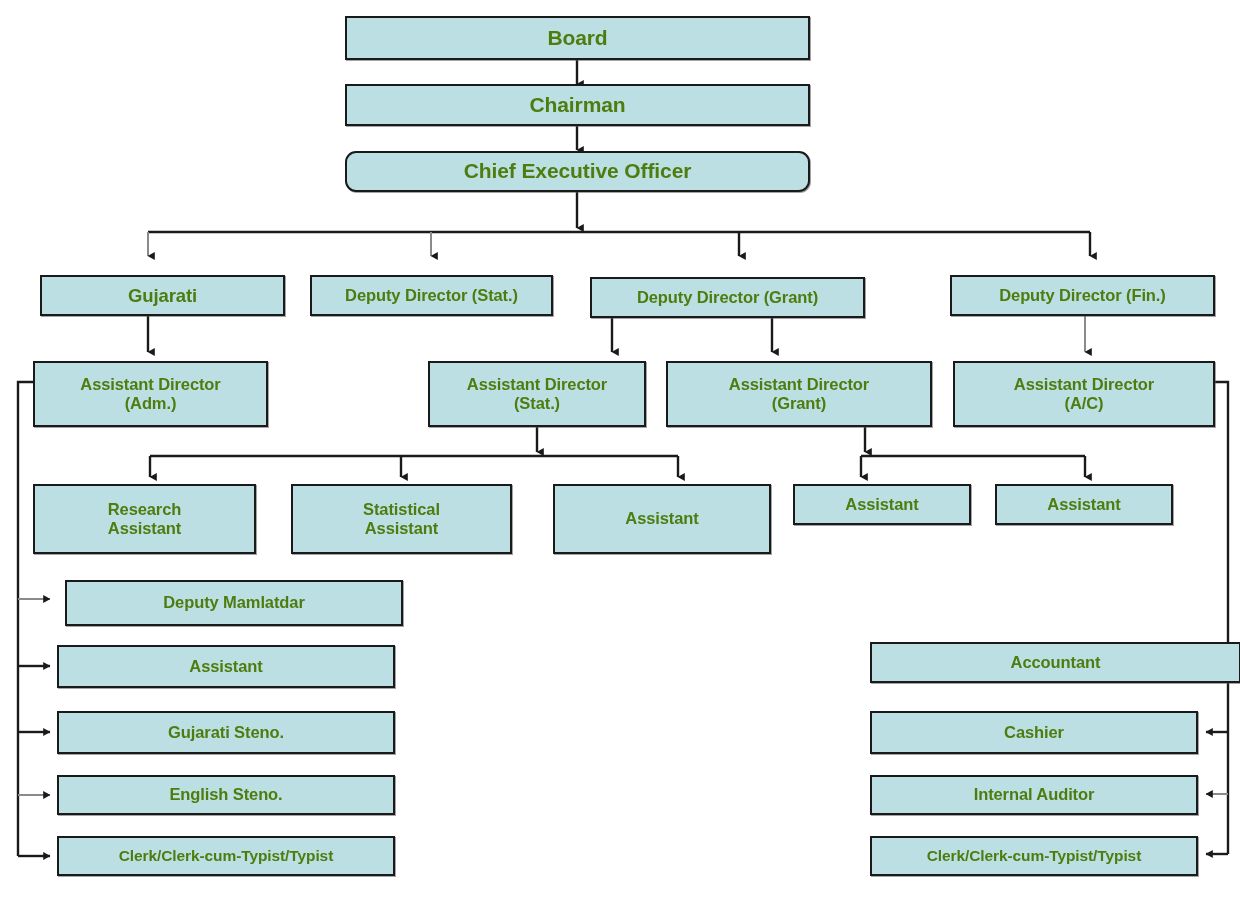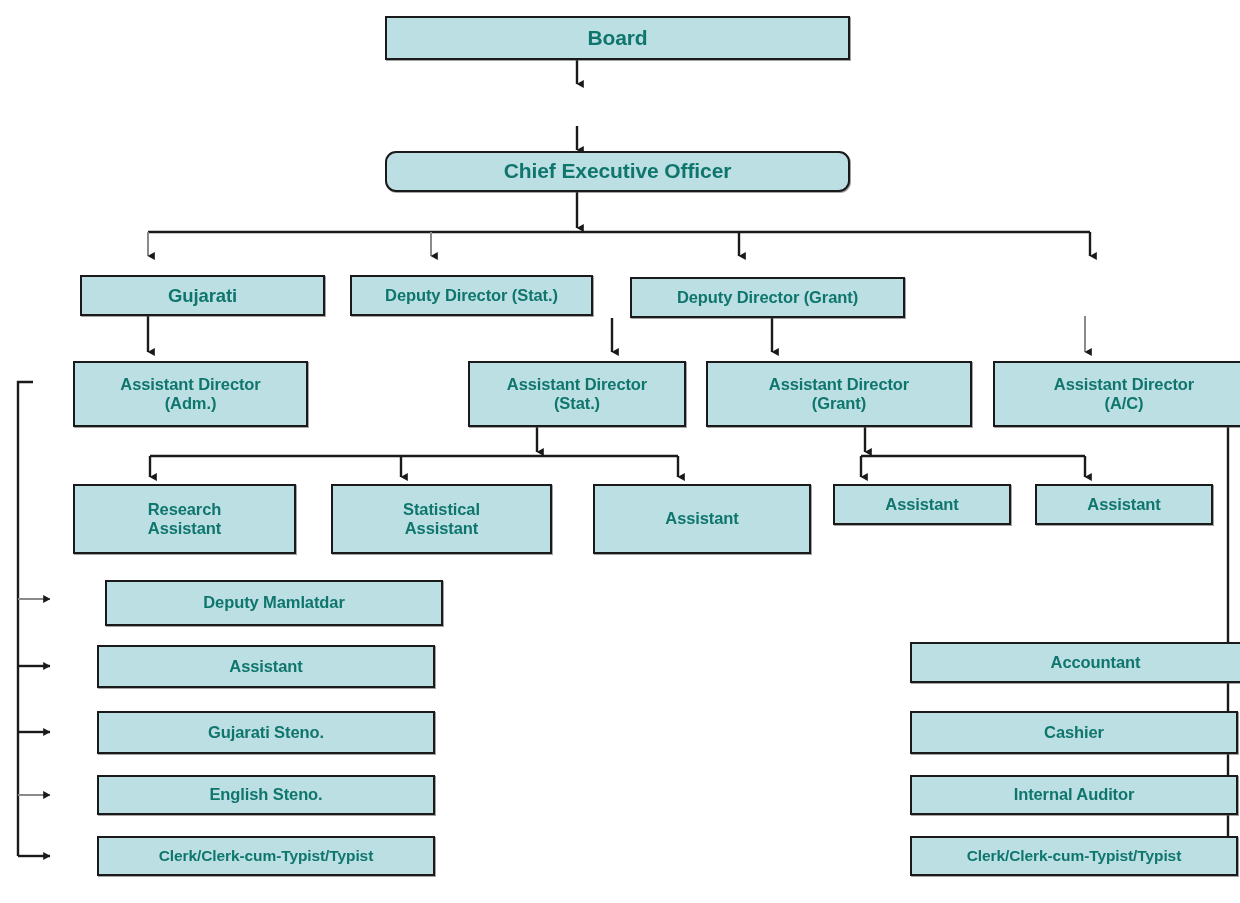--- a/index.html
+++ b/index.html
@@ -13,27 +13,26 @@
   #wires{position:absolute;left:0;top:0;width:1240px;height:903px;pointer-events:none;}
   .node{
     position:absolute;
     box-sizing:border-box;
     background:#bcdfe3;
     border:2px solid #1a1a1a;
     display:flex;
     align-items:center;
     justify-content:center;
     text-align:center;
-    color:#0f766e;
+    color:#4d7c0f;
     font-weight:bold;
     line-height:1.18;
     letter-spacing:-0.1px;
     box-shadow:1px 1px 0 rgba(90,90,90,.55);
     z-index:2;
-    margin-left:40px;
   }
   .node span{display:block;padding:0 4px;white-space:pre-line;}
   .f22{font-size:21px;}
   .f19{font-size:18.5px;}
   .f17{font-size:16.5px;}
   .f16{font-size:15.5px;}
 </style>
 </head>
 <body>
 
@@ -96,33 +95,39 @@
       <path d="M1228,732 L1206,732" marker-end="url(#aleft)"></path>
       <path d="M1228,794 L1206,794" stroke="#8a8a8a" stroke-width="2" marker-end="url(#aleft)"></path>
       <path d="M1228,854 L1206,854" marker-end="url(#aleft)"></path>
     </g>
   </svg>
 
   <div class="node f22" style="left:345px;top:16px;width:465px;height:44px;">
     <span>Board</span>
   </div>
 
+  <div class="node f22" style="left:345px;top:84px;width:465px;height:42px;">
+    <span>Chairman</span>
+  </div>
 
   <div class="node f22" style="left:345px;top:151px;width:465px;height:41px;border-radius:11px;">
     <span>Chief Executive Officer</span>
   </div>
 
   <div class="node f19" style="left:40px;top:275px;width:245px;height:41px;">
     <span>Gujarati</span>
   </div>
   <div class="node f17" style="left:310px;top:275px;width:243px;height:41px;">
     <span>Deputy Director (Stat.)</span>
   </div>
   <div class="node f17" style="left:590px;top:277px;width:275px;height:41px;">
     <span>Deputy Director (Grant)</span>
+  </div>
+  <div class="node f17" style="left:950px;top:275px;width:265px;height:41px;">
+    <span>Deputy Director (Fin.)</span>
   </div>
 
   <div class="node f17" style="left:33px;top:361px;width:235px;height:66px;">
     <span>Assistant Director
 (Adm.)</span>
   </div>
   <div class="node f17" style="left:428px;top:361px;width:218px;height:66px;">
     <span>Assistant Director
 (Stat.)</span>
   </div>

